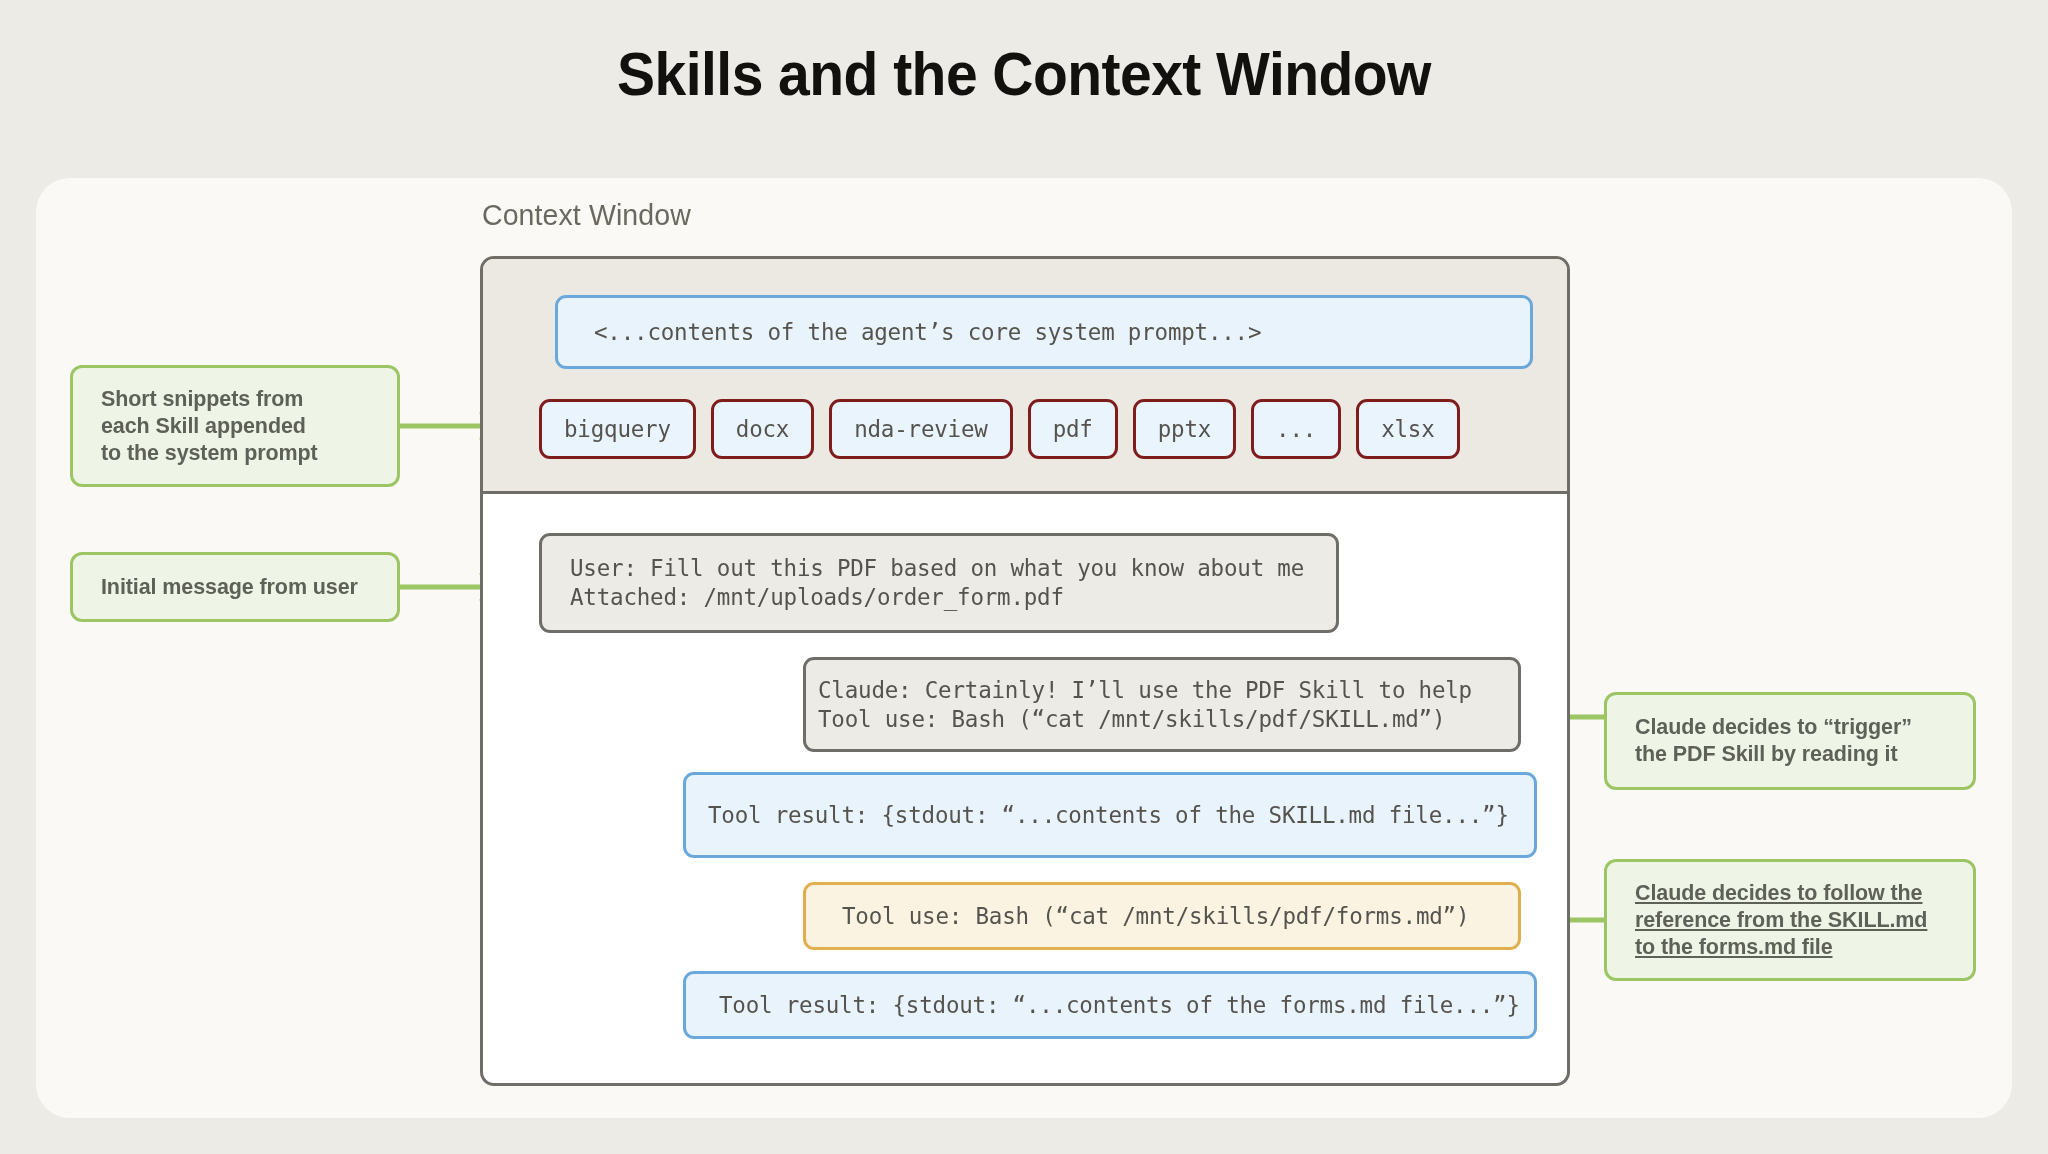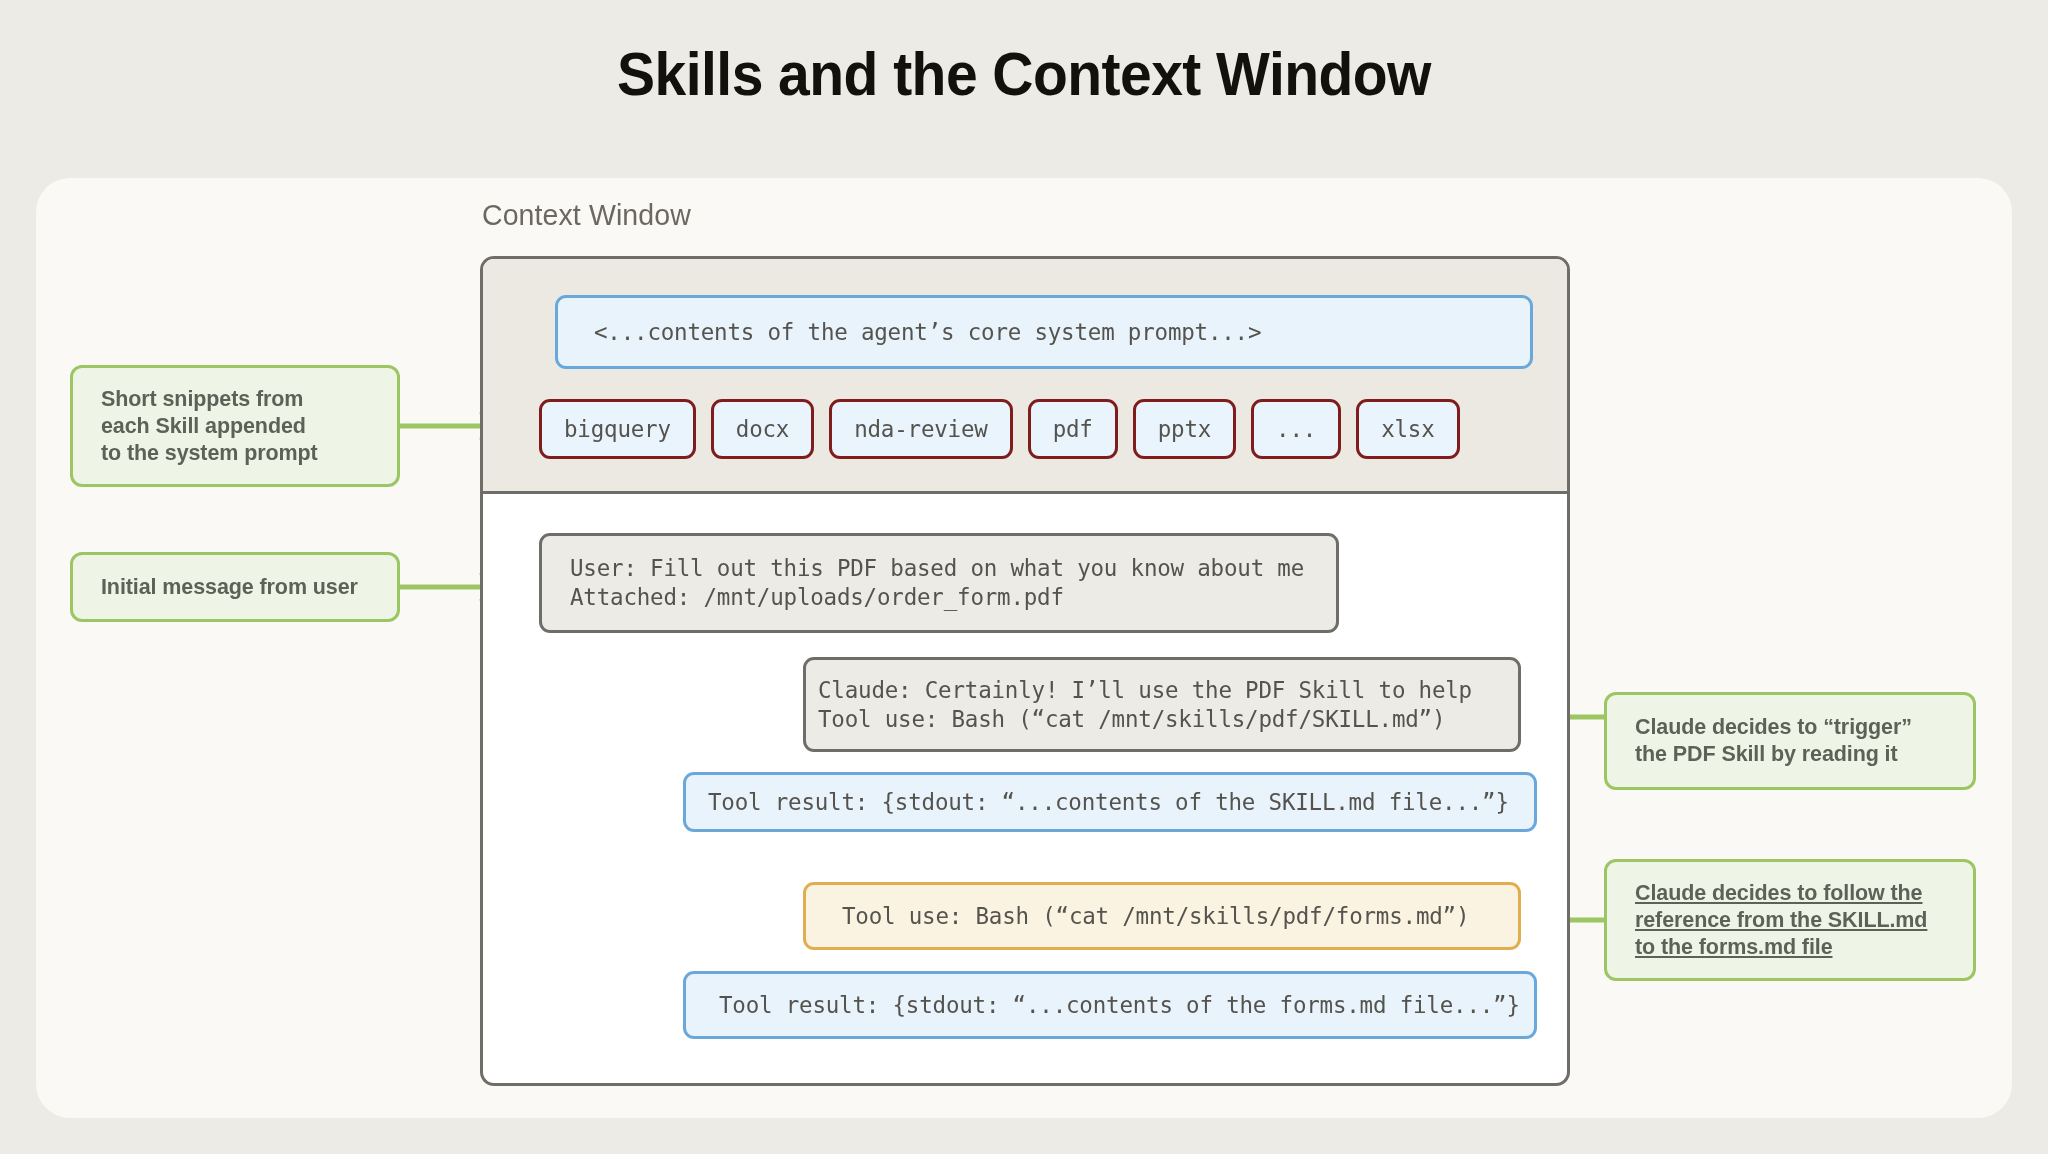--- a/index.html
+++ b/index.html
@@ -125,21 +125,21 @@
     justify-content: center;
     font-family: "DejaVu Sans Mono", monospace;
     font-size: 22.5px;
     color: #55534e;
     letter-spacing: -0.2px;
   }
 
   
   .b-user   { left: 56px;  top: 274px; width: 800px;  height: 100px; padding-left: 28px; }
   .b-claude { left: 320px; top: 398px; width: 718px;  height: 95px;  padding-left: 12px; }
-  .b-res1   { left: 184px; top: 513px; width: 854px;  height: 60px;  padding-left: 22px; }
+  .b-res1   { left: 184px; top: 513px; width: 854px;  height: 86px;  padding-left: 22px; }
   .b-tool2  { left: 320px; top: 623px; width: 718px;  height: 68px;  padding-left: 36px; }
   .b-res2   { left: 184px; top: 712px; width: 854px;  height: 68px;  padding-left: 33px; }
 
   
   .callout {
     position: absolute;
     box-sizing: border-box;
     background: #eef5e6;
     border: 3px solid #9cc663;
     border-radius: 12px;

